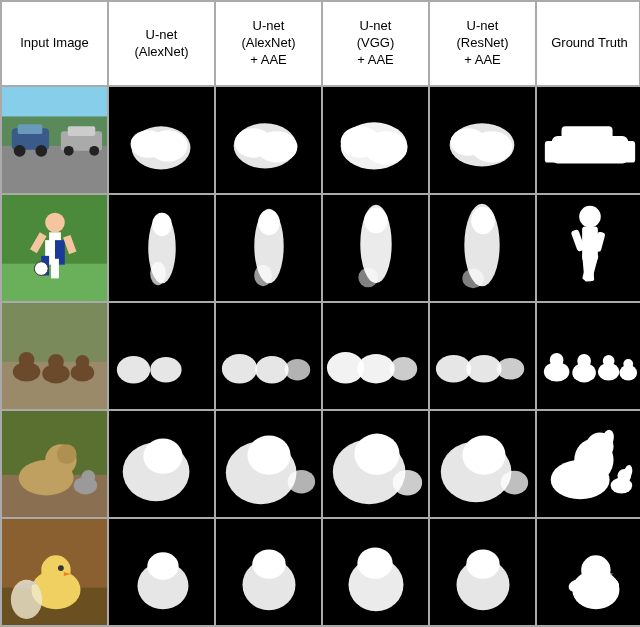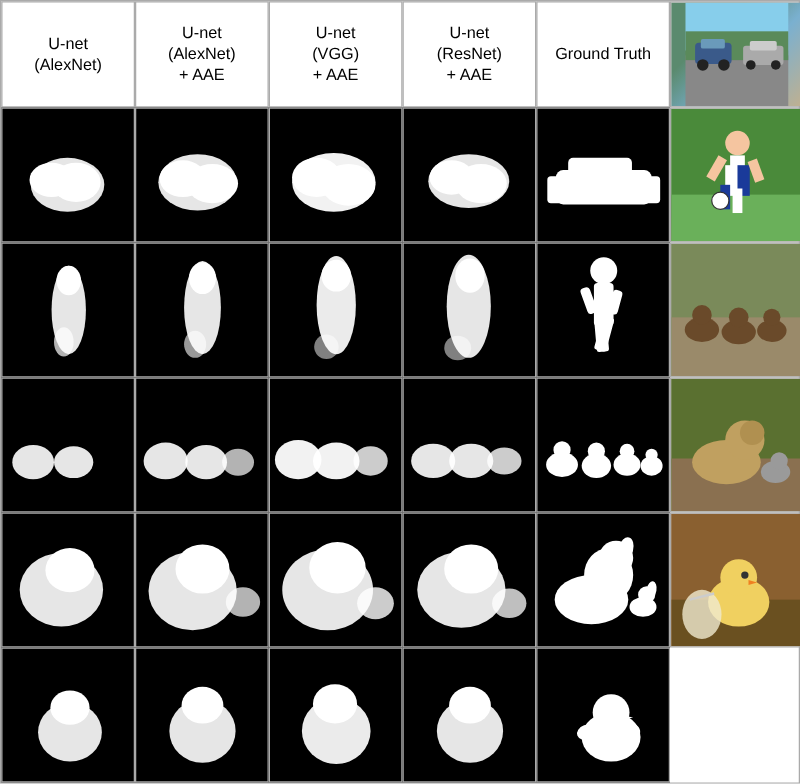--- a/index.html
+++ b/index.html
@@ -47,20 +47,23 @@
     .img-turkey { background: linear-gradient(135deg, #6a7a4a 30%, #a09060 60%, #8a7050 100%); }
     .img-dog { background: linear-gradient(135deg, #5a7030 30%, #c0a060 55%, #a08050 100%); }
     .img-chick { background: linear-gradient(135deg, #8a6030 40%, #c09050 60%, #d0b060 100%); }
   </style>
 </head>
 <body>
 
 <div class="grid-container">
 
   <div class="cell header-cell">
+    <span>Input Image</span>
+  </div>
+  <div class="cell header-cell">
     <span>U-net<br>(AlexNet)</span>
   </div>
   <div class="cell header-cell">
     <span>U-net<br>(AlexNet)<br>+ AAE</span>
   </div>
   <div class="cell header-cell">
     <span>U-net<br>(VGG)<br>+ AAE</span>
   </div>
   <div class="cell header-cell">
     <span>U-net<br>(ResNet)<br>+ AAE</span>

